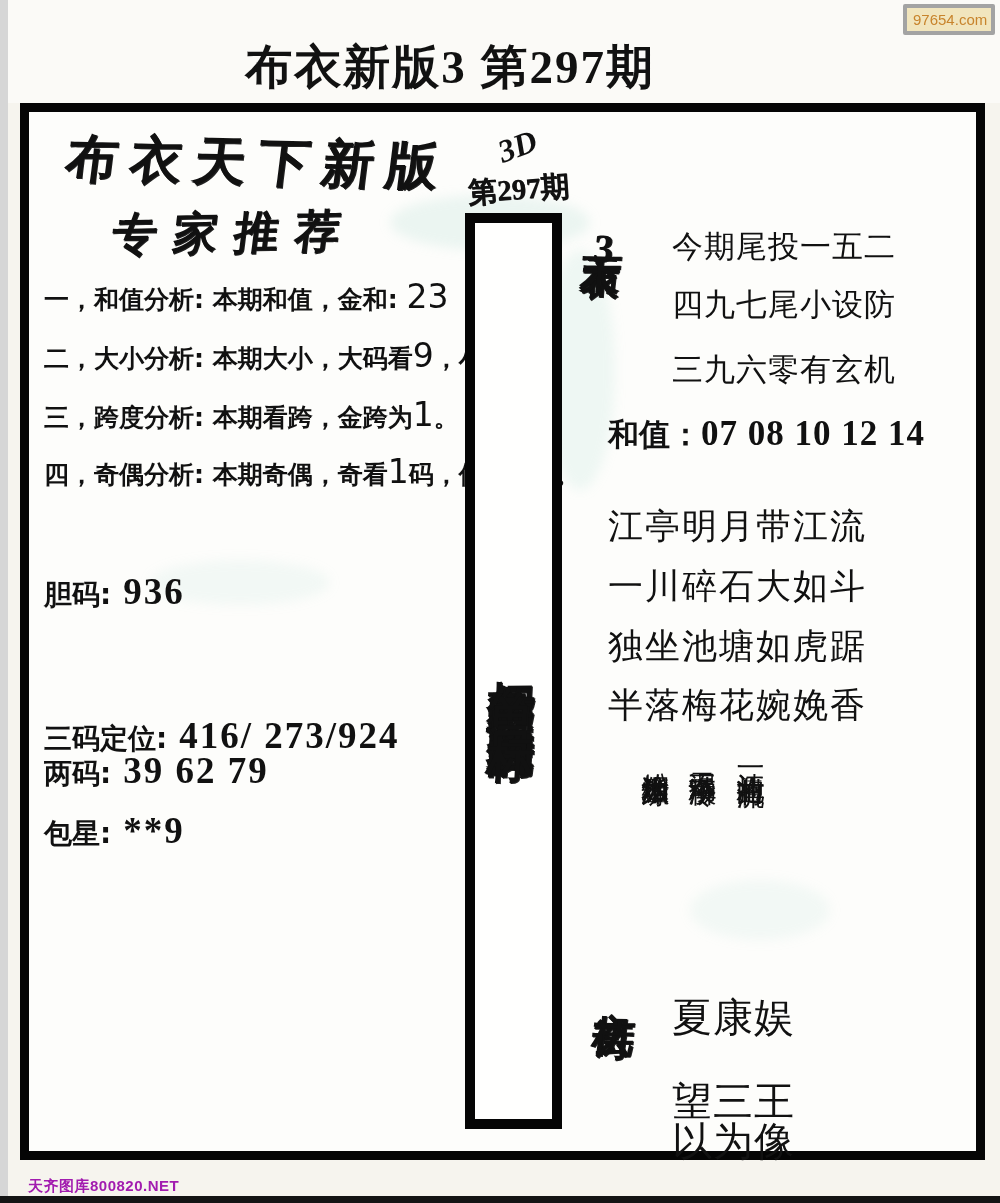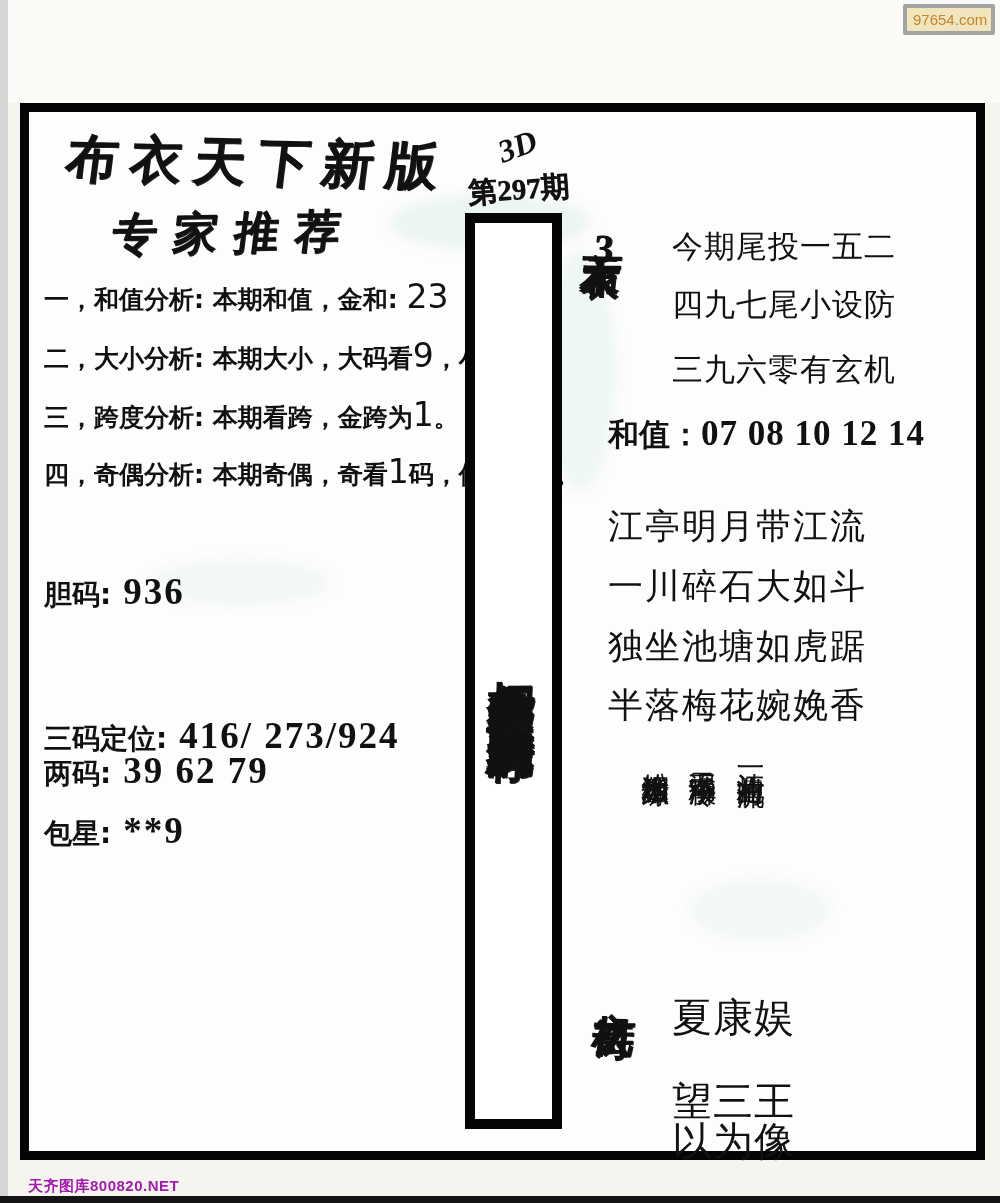--- a/index.html
+++ b/index.html
@@ -72,20 +72,21 @@
 </head>
 <body>
 
 <div id="page">
 
   <div id="top-white" class="abs"></div>
   <div id="left-strip" class="abs"></div>
 
   <div id="site-badge" class="abs">97654.com</div>
 
+  <div id="page-title" class="abs serif">布衣新版3 第297期</div>
 
   <div id="main-board" class="abs"></div>
 
   <div class="abs smudge" style="left:390px;top:195px;width:200px;height:55px;background:rgba(140,205,195,0.16);"></div>
   <div class="abs smudge" style="left:545px;top:250px;width:70px;height:240px;background:rgba(140,205,195,0.13);"></div>
   <div class="abs smudge" style="left:150px;top:560px;width:180px;height:45px;background:rgba(150,210,200,0.10);"></div>
   <div class="abs smudge" style="left:690px;top:880px;width:140px;height:60px;background:rgba(150,210,200,0.10);"></div>
 
   <div id="brand-calligraphy" class="abs serif">布衣天下新版</div>
   <div id="expert-recommendation" class="abs serif">专家推荐</div>

